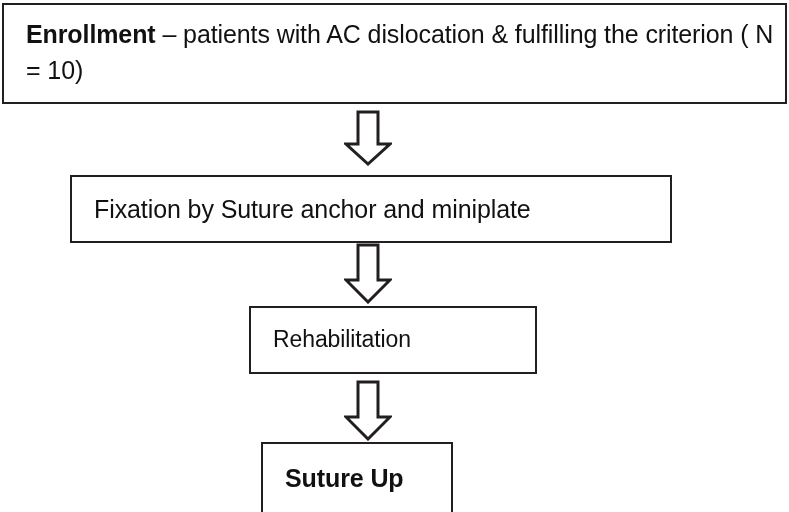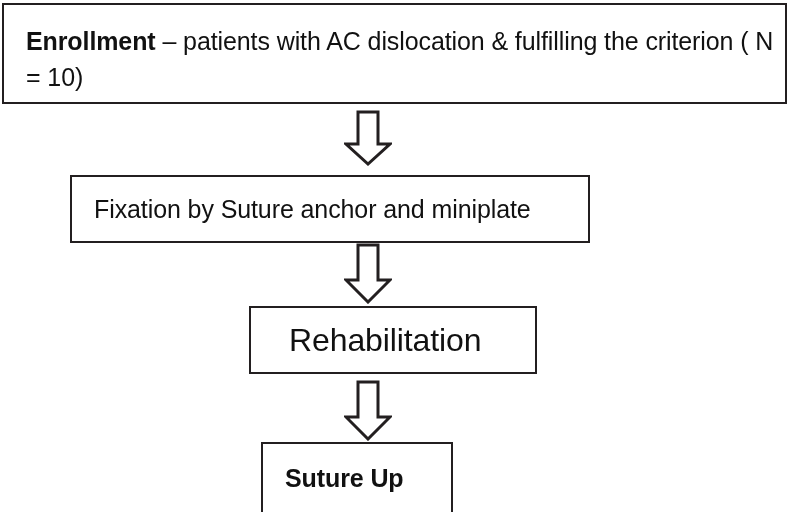--- a/index.html
+++ b/index.html
@@ -29,47 +29,47 @@
     line-height: 1.45;
     letter-spacing: -0.1px;
   }
 
   
   #box-enrollment {
     left: 2px;
     top: 3px;
     width: 785px;
     height: 101px;
-    align-items: center;
+    align-items: flex-start;
     padding: 11px 0 0 22px;
   }
   #box-enrollment .node-text {
     font-size: 25px;
   }
   .strong { font-weight: bold; }
 
   
   #box-fixation {
     left: 70px;
     top: 175px;
-    width: 520px;
+    width: 602px;
     height: 68px;
     padding-left: 22px;
   }
   #box-fixation .node-text { font-size: 25px; }
 
   
   #box-rehabilitation {
     left: 249px;
     top: 306px;
     width: 288px;
     height: 68px;
     padding-left: 22px;
   }
-  #box-rehabilitation .node-text { font-size: 32px; margin-left: 16px; }
+  #box-rehabilitation .node-text { font-size: 23px; }
 
   
   #box-followup {
     left: 261px;
     top: 442px;
     width: 192px;
     height: 72px;
     padding-left: 22px;
   }
   #box-followup .node-text { font-size: 25px; font-weight: bold; }

